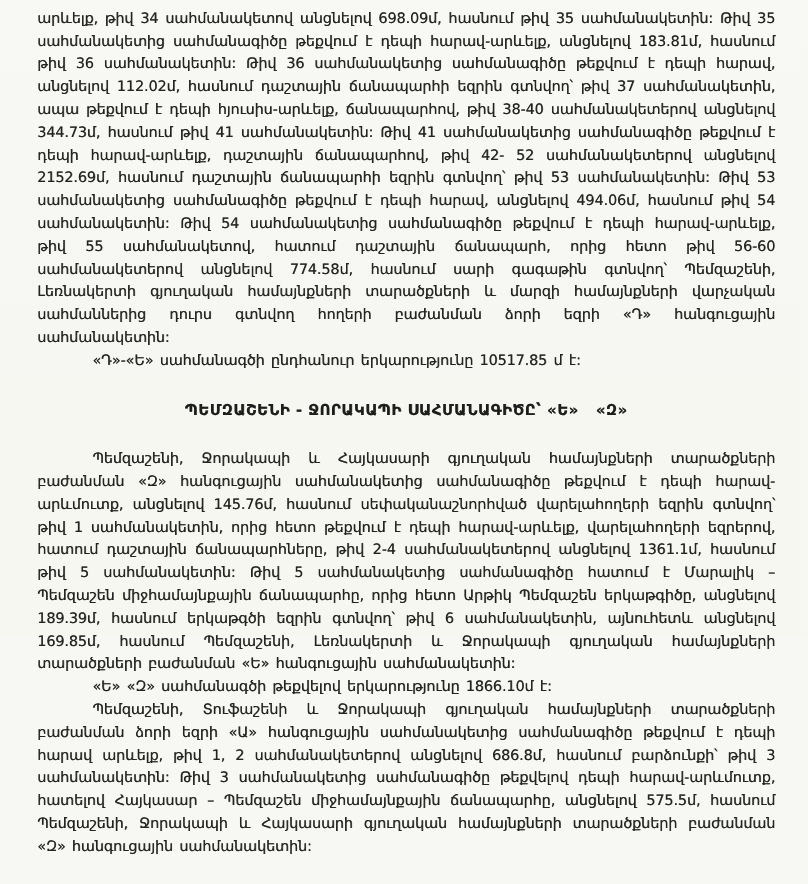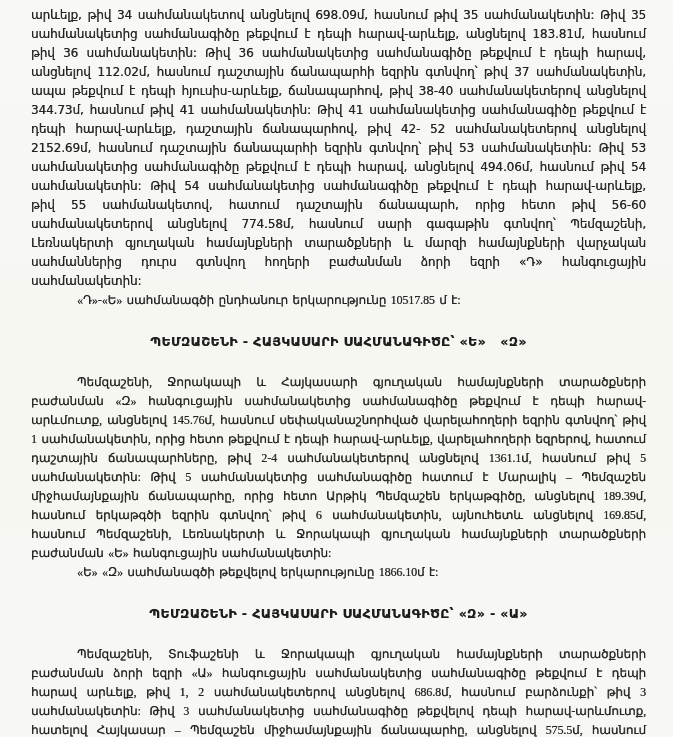--- a/index.html
+++ b/index.html
@@ -27,38 +27,36 @@
     font-size: 12px;
     line-height: 19px;
     text-align: justify;
     letter-spacing: -0.1px;
     word-spacing: 1.5px;
     color: #232321;
     text-shadow: 0.35px 0 0.35px rgba(35,35,33,0.65);
   }
   p.body-text.indent {
     text-indent: 46px;
-    font-family: Liberation Serif, serif;
   }
   h2.section-heading {
     margin: 22px 0 22px 0;
     font-size: 12.5px;
     line-height: 19px;
     font-weight: bold;
     text-align: center;
     letter-spacing: 0.4px;
     white-space: pre-wrap;
     color: #1d1d1b;
     text-shadow: 0.3px 0 0.3px rgba(29,29,27,0.6);
   }
 </style>
 </head>
 <body>
 
 <div class="page">
     <p class="body-text">արևելք, թիվ 34 սահմանակետով անցնելով 698.09մ, հասնում թիվ 35 սահմանակետին: Թիվ 35 սահմանակետից սահմանագիծը թեքվում է դեպի հարավ-արևելք, անցնելով 183.81մ, հասնում թիվ 36 սահմանակետին: Թիվ 36 սահմանակետից սահմանագիծը թեքվում է դեպի հարավ, անցնելով 112.02մ, հասնում դաշտային ճանապարհի եզրին գտնվող՝ թիվ 37 սահմանակետին, ապա թեքվում է դեպի հյուսիս-արևելք, ճանապարհով, թիվ 38-40 սահմանակետերով անցնելով 344.73մ, հասնում թիվ 41 սահմանակետին: Թիվ 41 սահմանակետից սահմանագիծը թեքվում է դեպի հարավ-արևելք, դաշտային ճանապարհով, թիվ 42- 52 սահմանակետերով անցնելով 2152.69մ, հասնում դաշտային ճանապարհի եզրին գտնվող՝ թիվ 53 սահմանակետին: Թիվ 53 սահմանակետից սահմանագիծը թեքվում է դեպի հարավ, անցնելով 494.06մ, հասնում թիվ 54 սահմանակետին: Թիվ 54 սահմանակետից սահմանագիծը թեքվում է դեպի հարավ-արևելք, թիվ 55 սահմանակետով, հատում դաշտային ճանապարհ, որից հետո թիվ 56-60 սահմանակետերով անցնելով 774.58մ, հասնում սարի գագաթին գտնվող՝ Պեմզաշենի, Լեռնակերտի գյուղական համայնքների տարածքների և մարզի համայնքների վարչական սահմաններից դուրս գտնվող հողերի բաժանման ձորի եզրի «Դ» հանգուցային սահմանակետին:</p>
     <p class="body-text indent">«Դ»-«Ե» սահմանագծի ընդհանուր երկարությունը 10517.85 մ է:</p>
-    <h2 class="section-heading">ՊԵՄԶԱՇԵՆԻ - ՀԱՅԿԱՍԱՐԻ ՍԱՀՄԱՆԱԳԻԾԸ՝ «Ե»   «Զ»</h2>
+    <h2 class="section-heading">ՊԵՄԶԱՇԵՆԻ - ՋՈՐԱԿԱՊԻ ՍԱՀՄԱՆԱԳԻԾԸ՝ «Ե»   «Զ»</h2>
     <p class="body-text indent">Պեմզաշենի, Ջորակապի և Հայկասարի գյուղական համայնքների տարածքների բաժանման «Զ» հանգուցային սահմանակետից սահմանագիծը թեքվում է դեպի հարավ-արևմուտք, անցնելով 145.76մ, հասնում սեփականաշնորհված վարելահողերի եզրին գտնվող՝ թիվ 1 սահմանակետին, որից հետո թեքվում է դեպի հարավ-արևելք, վարելահողերի եզրերով, հատում դաշտային ճանապարհները, թիվ 2-4 սահմանակետերով անցնելով 1361.1մ, հասնում թիվ 5 սահմանակետին: Թիվ 5 սահմանակետից սահմանագիծը հատում է Մարալիկ – Պեմզաշեն միջհամայնքային ճանապարհը, որից հետո Արթիկ Պեմզաշեն երկաթգիծը, անցնելով 189.39մ, հասնում երկաթգծի եզրին գտնվող՝ թիվ 6 սահմանակետին, այնուհետև անցնելով 169.85մ, հասնում Պեմզաշենի, Լեռնակերտի և Ջորակապի գյուղական համայնքների տարածքների բաժանման «Ե» հանգուցային սահմանակետին:</p>
     <p class="body-text indent">«Ե» «Զ» սահմանագծի թեքվելով երկարությունը 1866.10մ է:</p>
-    <h2 class="section-heading">ՊԵՄԶԱՇԵՆԻ - ՀԱՅԿԱՍԱՐԻ ՍԱՀՄԱՆԱԳԻԾԸ՝ «Զ» - «Ա»</h2>
     <p class="body-text indent">Պեմզաշենի, Տուֆաշենի և Ջորակապի գյուղական համայնքների տարածքների բաժանման ձորի եզրի «Ա» հանգուցային սահմանակետից սահմանագիծը թեքվում է դեպի հարավ արևելք, թիվ 1, 2 սահմանակետերով անցնելով 686.8մ, հասնում բարձունքի՝ թիվ 3 սահմանակետին: Թիվ 3 սահմանակետից սահմանագիծը թեքվելով դեպի հարավ-արևմուտք, հատելով Հայկասար – Պեմզաշեն միջհամայնքային ճանապարհը, անցնելով 575.5մ, հասնում Պեմզաշենի, Ջորակապի և Հայկասարի գյուղական համայնքների տարածքների բաժանման «Զ» հանգուցային սահմանակետին:</p>
   </div>
 
 </body></html>

